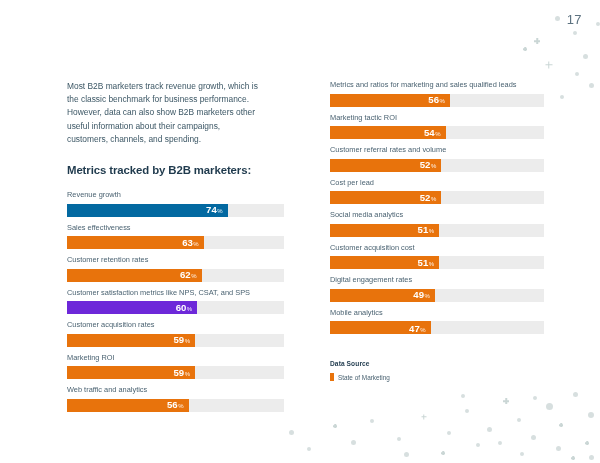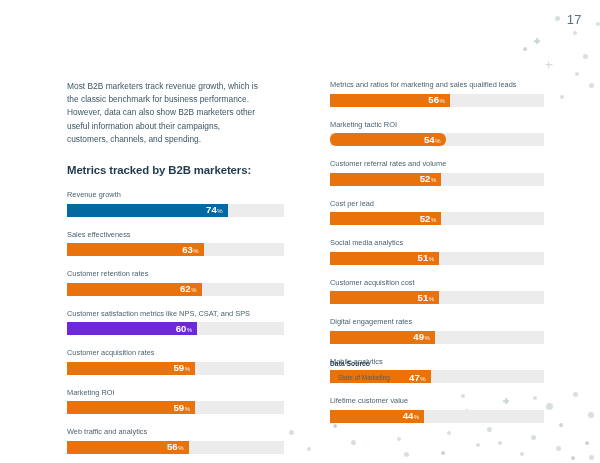--- a/index.html
+++ b/index.html
@@ -82,21 +82,21 @@
   #section-title {
     font-size: 11.4px;
     font-weight: bold;
     color: #1f3a4d;
     margin: 0 0 14px 0;
     letter-spacing: -.1px;
   }
 
   
   .bar-row {
-    margin-bottom: 13px;
+    margin-bottom: 6px;
   }
   .bar-label {
     font-size: 7.4px;
     color: #4a6271;
     margin-bottom: 3.5px;
     line-height: 10px;
     white-space: nowrap;
   }
   .bar-track {
     position: relative;
@@ -302,21 +302,21 @@
               <span class="bar-value">
                 <span>56</span>
                 <span class="pct">%</span>
               </span>
             </div>
           </div>
         </div>
         <div class="bar-row">
           <div class="bar-label">Marketing tactic ROI</div>
           <div class="bar-track">
-            <div class="bar-fill" style="width: 54%; background: rgb(232, 115, 12); border-radius: 6px;">
+            <div class="bar-fill" style="width: 54%; background: rgb(232, 115, 12);">
               <span class="bar-value">
                 <span>54</span>
                 <span class="pct">%</span>
               </span>
             </div>
           </div>
         </div>
         <div class="bar-row">
           <div class="bar-label">Customer referral rates and volume</div>
           <div class="bar-track">
@@ -371,31 +371,20 @@
               </span>
             </div>
           </div>
         </div>
         <div class="bar-row">
           <div class="bar-label">Mobile analytics</div>
           <div class="bar-track">
             <div class="bar-fill" style="width: 47%; background: rgb(232, 115, 12); align-items: flex-end;">
               <span class="bar-value">
                 <span>47</span>
-                <span class="pct">%</span>
-              </span>
-            </div>
-          </div>
-        </div>
-        <div class="bar-row">
-          <div class="bar-label">Lifetime customer value</div>
-          <div class="bar-track">
-            <div class="bar-fill" style="width: 44%; background: rgb(232, 115, 12);">
-              <span class="bar-value">
-                <span>44</span>
                 <span class="pct">%</span>
               </span>
             </div>
           </div>
         </div>
       </div>
   </div>
 
   <div id="data-source">
     <div id="data-source-title">Data Source</div>

